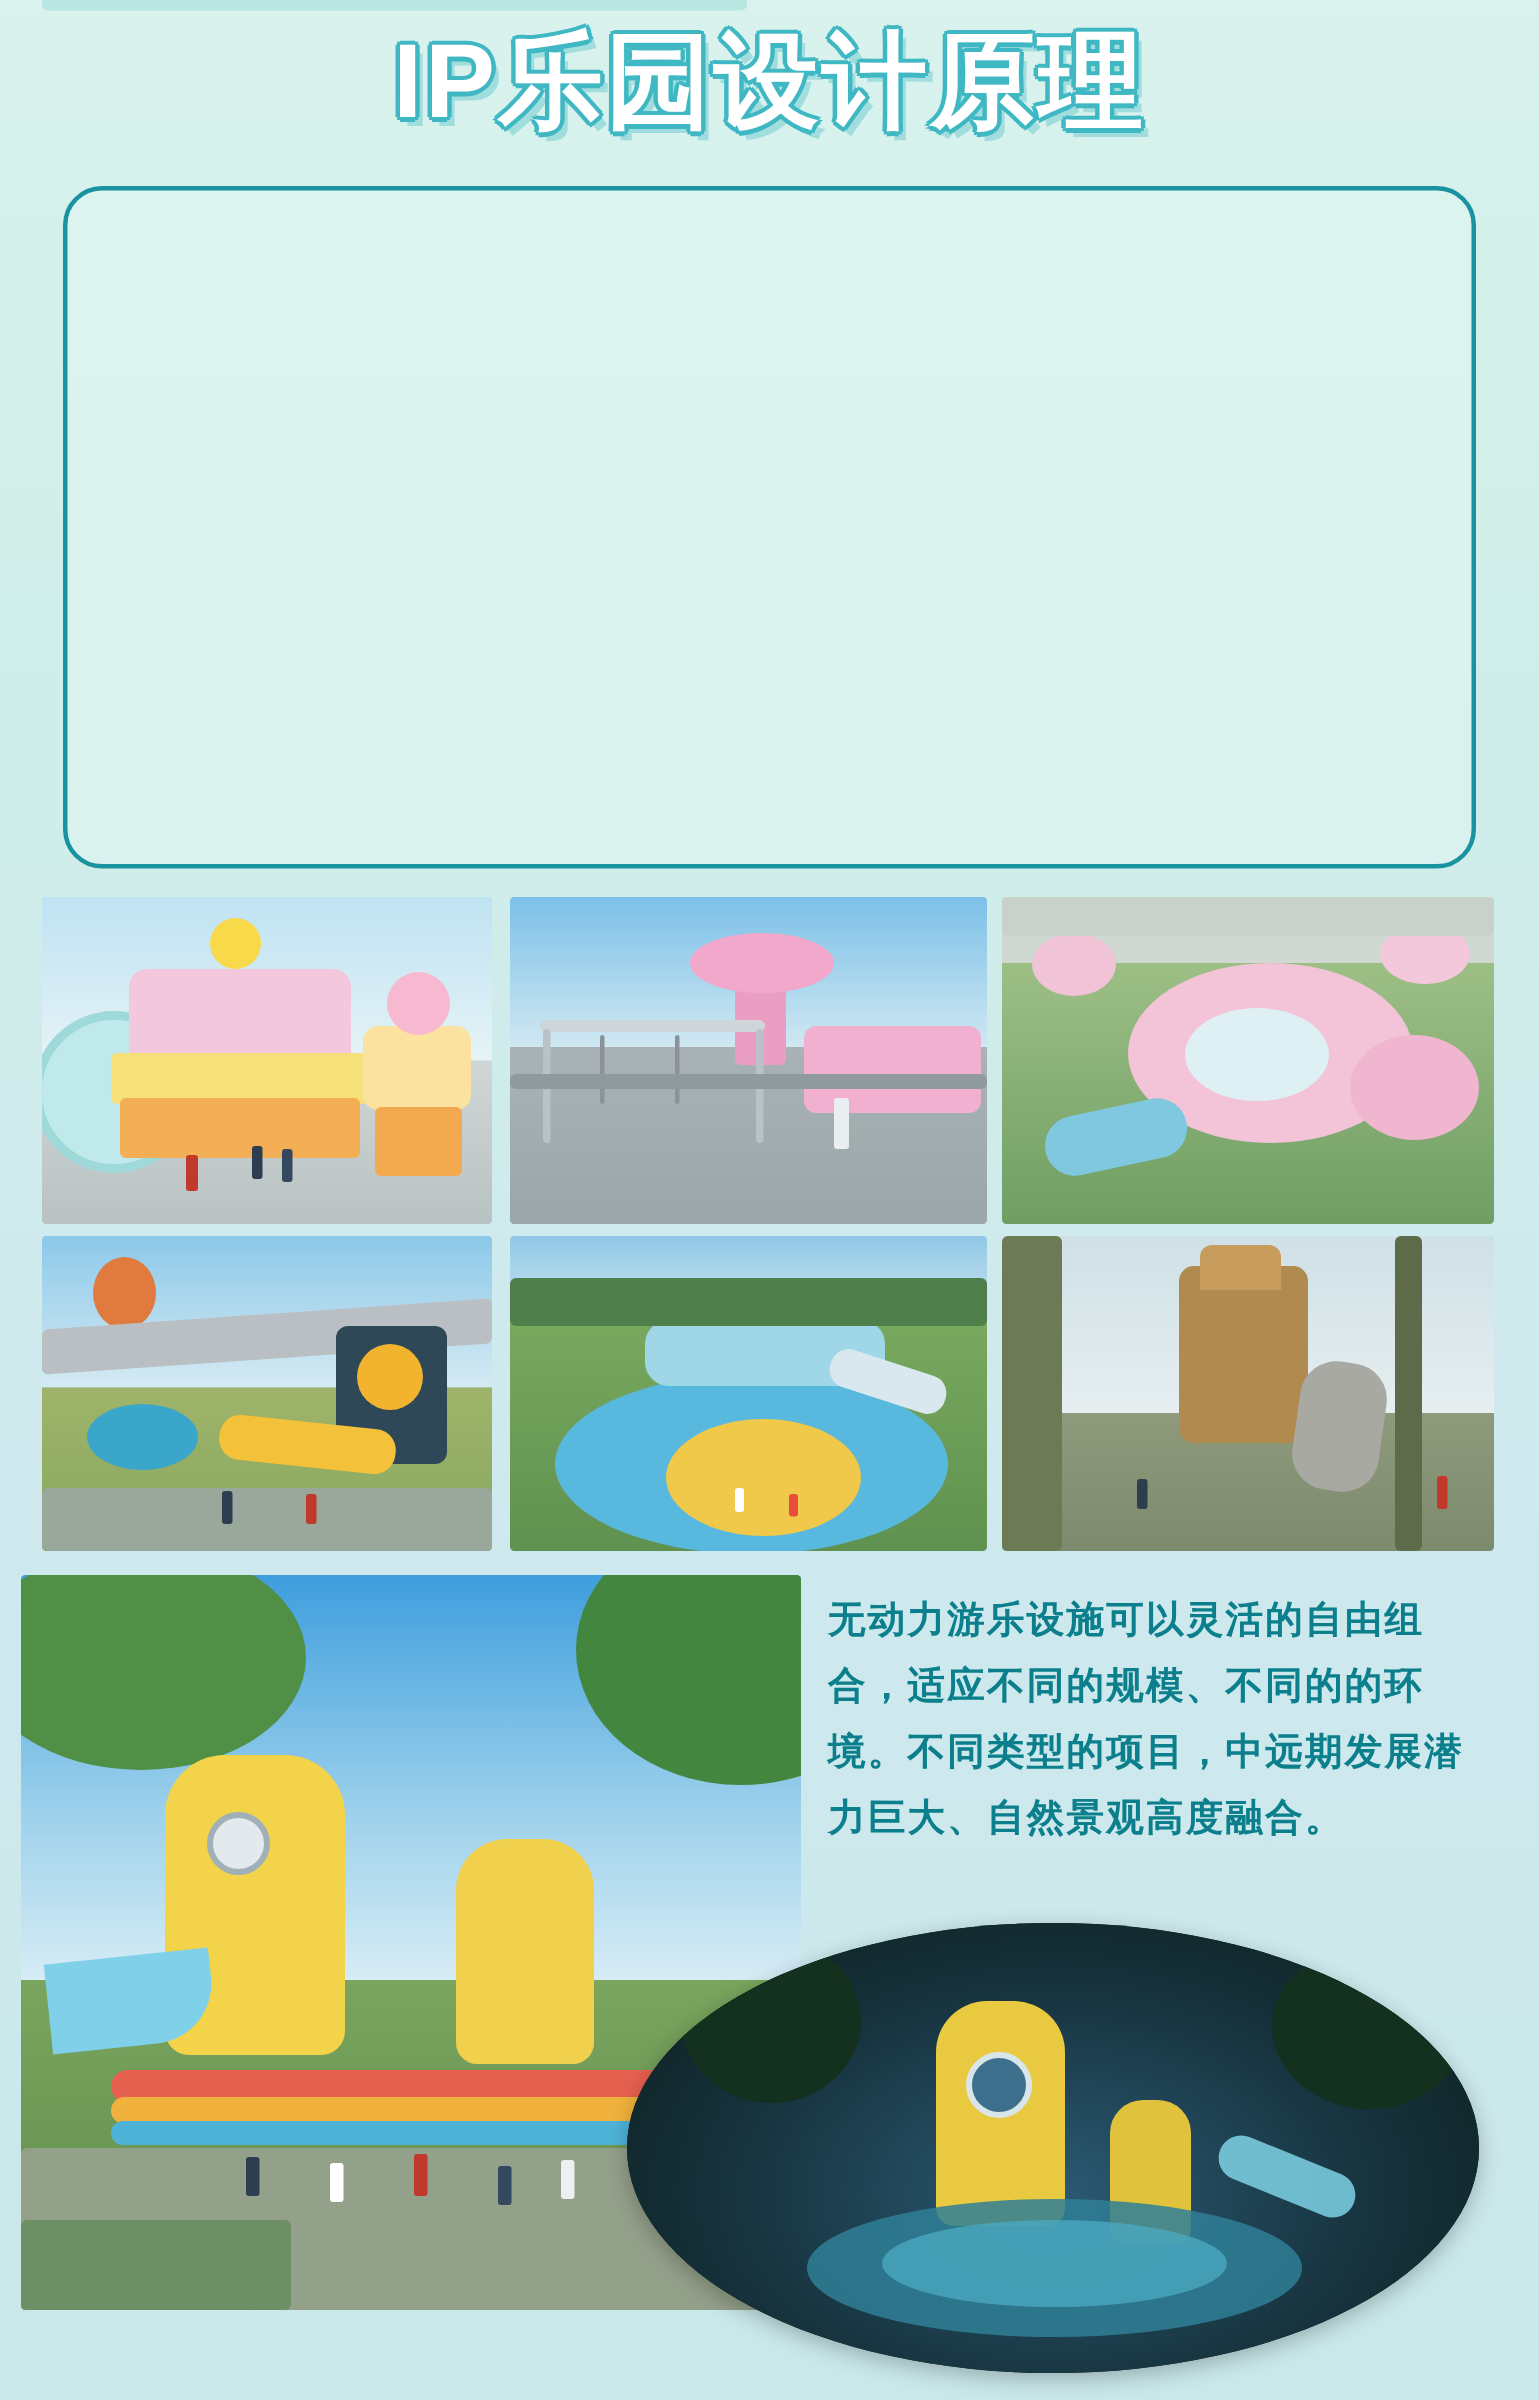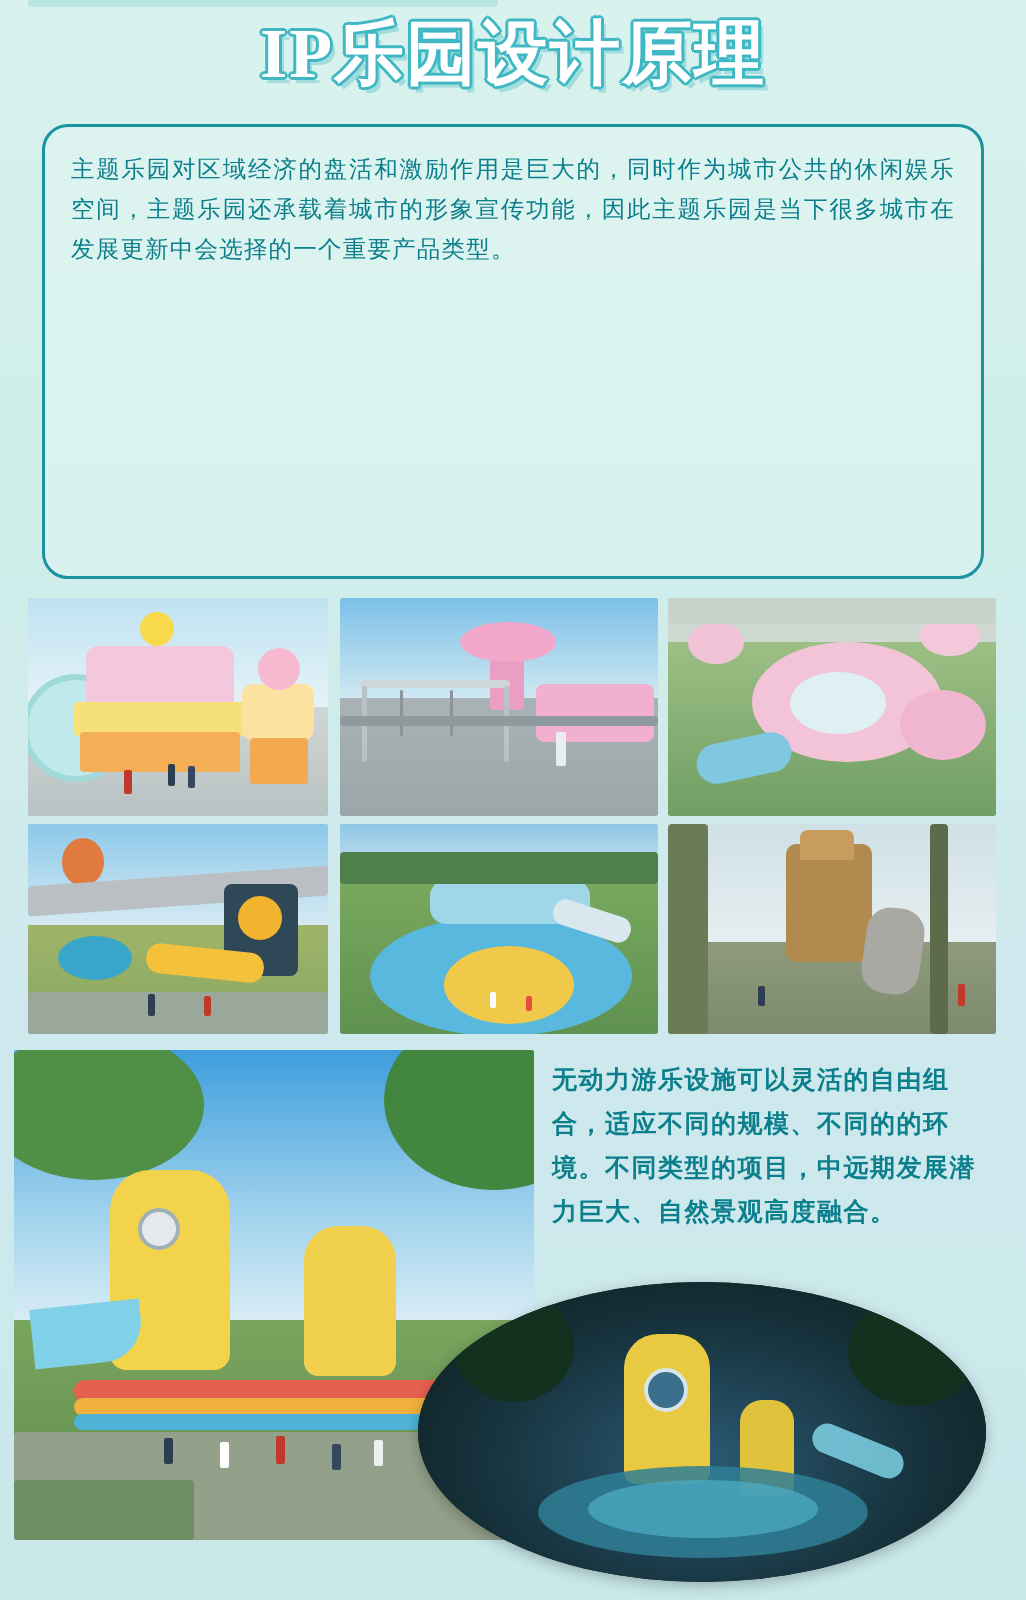--- a/index.html
+++ b/index.html
@@ -30,21 +30,21 @@
   
   .title-wrap {
     position: absolute;
     left: 0;
     top: 14px;
     width: 1026px;
     text-align: center;
   }
   .title {
     display: inline-block;
-    font-family: Liberation Serif, serif;
+    font-family: Liberation Sans, sans-serif;
     font-size: 70px;
     font-weight: bold;
     letter-spacing: 2px;
     color: #ffffff;
     text-shadow:
       3px 0 0 #3fb8c4, -3px 0 0 #3fb8c4, 0 3px 0 #3fb8c4, 0 -3px 0 #3fb8c4,
       2px 2px 0 #3fb8c4, -2px 2px 0 #3fb8c4, 2px -2px 0 #3fb8c4, -2px -2px 0 #3fb8c4,
       5px 6px 0 rgba(63,184,196,0.35);
     line-height: 1.15;
   }
@@ -132,21 +132,20 @@
 </head>
 <body>
 
 <div class="top-accent"></div>
 
 <div class="title-wrap">
   <div class="title">IP乐园设计原理</div>
 </div>
 
 <div class="text-card">
-  <p class="para">主题乐园对区域经济的盘活和激励作用是巨大的，同时作为城市公共的休闲娱乐空间，主题乐园还承载着城市的形象宣传功能，因此主题乐园是当下很多城市在发展更新中会选择的一个重要产品类型。</p>
 </div>
 
 <div class="photo" id="p1">
   <div class="sky" style="background:linear-gradient(180deg,#bfe2f2,#e7f4f7);"></div>
   <div class="ground" style="background:linear-gradient(180deg,#cfd6d6,#b9c2c2);"></div>
   <div class="blob" style="left:-6px;top:76px;width:96px;height:96px;background:#bfe9ea;border:6px solid #9fd9da;"></div>
   <div class="bar" style="left:58px;top:48px;width:148px;height:70px;background:#f3c8dd;border-radius:12px 12px 0 0;"></div>
   <div class="bar" style="left:46px;top:104px;width:172px;height:34px;background:#f6e07a;"></div>
   <div class="bar" style="left:52px;top:134px;width:160px;height:40px;background:#f4ae55;"></div>
   <div class="blob" style="left:112px;top:14px;width:34px;height:34px;background:#f7d94a;"></div>

